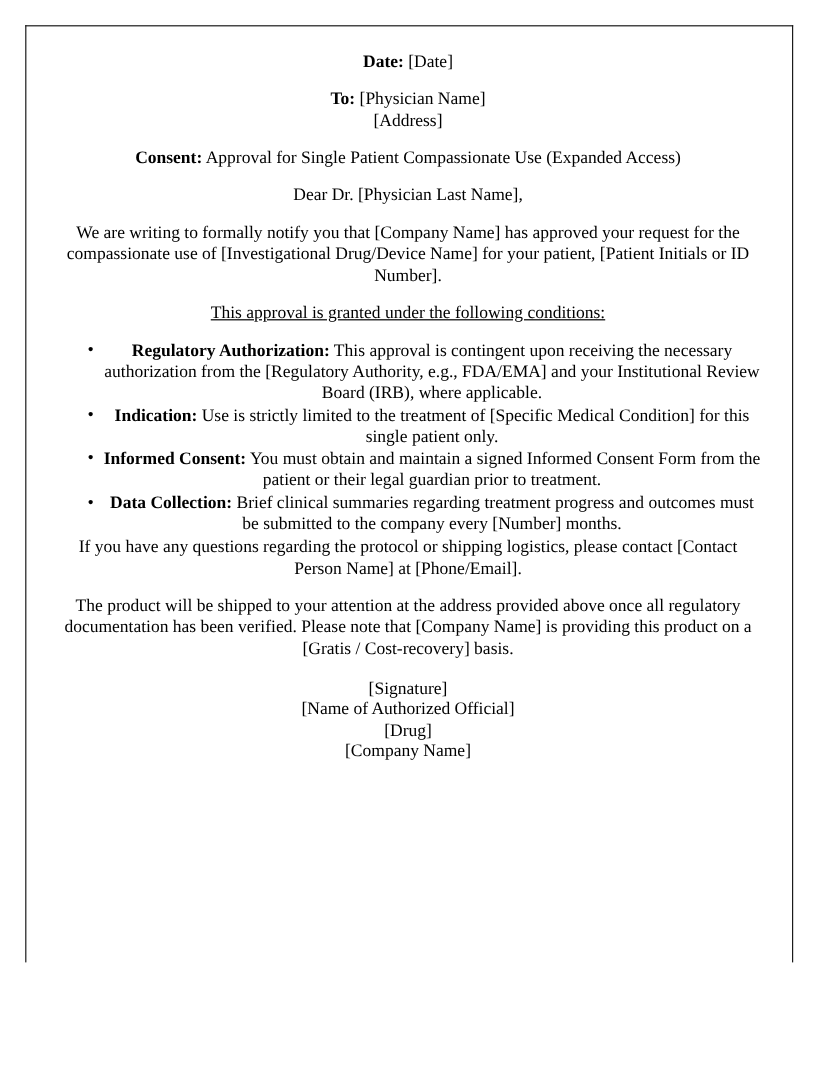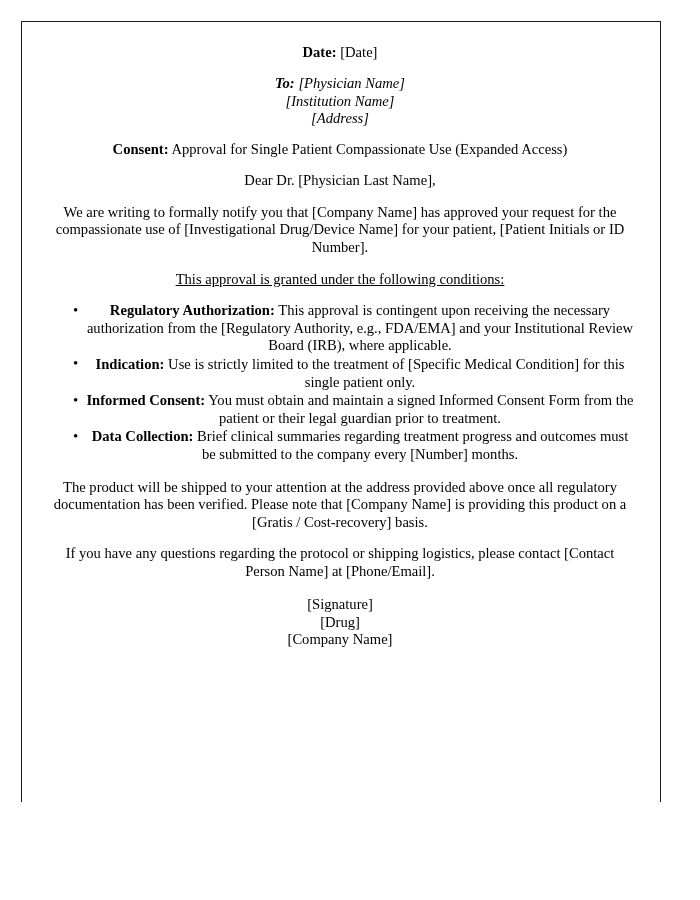--- a/index.html
+++ b/index.html
@@ -37,38 +37,38 @@
     top: 44px;
     width: 588px;
     font-size: 14.6px;
     line-height: 17.3px;
     text-align: center;
   }
 
   .block {
     margin: 0 0 14px 0;
   }
-  .block.tight-lines { line-height: 17.3px; font-style: italic; }
+  .block.tight-lines { line-height: 17.3px; }
 
   .lbl {
     font-weight: bold;
   }
 
   p.para {
     margin: 0 0 14px 0;
     line-height: 17.6px;
   }
 
   .conditions-lead {
     margin: 0 0 11px 0;
     text-decoration: underline;
   }
 
   ul.conditions {
-    margin: 0 0 15px 0;
+    margin: 0 0 2px 0;
     padding: 0 0 0 40px;
     list-style: none;
   }
   ul.conditions > li {
     position: relative;
     margin: 0 0 1px 0;
     line-height: 17.6px;
     padding-left: 0;
   }
   ul.conditions > li::before {
@@ -96,21 +96,20 @@
   <div class="block">
     <span class="lbl">Date:</span>
     <span>[Date]</span>
   </div>
 
   <div class="block tight-lines">
     <div>
       <span class="lbl">To:</span>
       <span>[Physician Name]</span>
     </div>
-    <div>[Institution Name]</div>
     <div>[Address]</div>
   </div>
 
   <div class="block">
     <span class="lbl">Consent:</span>
     <span>Approval for Single Patient Compassionate Use (Expanded Access)</span>
   </div>
 
   <div class="block">Dear Dr. [Physician Last Name],</div>
 
@@ -126,24 +125,25 @@
       <span class="lbl">Indication:</span><span> Use is strictly limited to the treatment of [Specific Medical Condition] for this single patient only.</span>
     </li>
     <li>
       <span class="lbl">Informed Consent:</span><span> You must obtain and maintain a signed Informed Consent Form from the patient or their legal guardian prior to treatment.</span>
     </li>
     <li>
       <span class="lbl">Data Collection:</span><span> Brief clinical summaries regarding treatment progress and outcomes must be submitted to the company every [Number] months.</span>
     </li>
   </ul>
 
+  <p class="para">If you have any questions regarding the protocol or shipping logistics, please contact [Contact Person Name] at [Phone/Email].</p>
+
   <p class="para">The product will be shipped to your attention at the address provided above once all regulatory documentation has been verified. Please note that [Company Name] is providing this product on a [Gratis / Cost-recovery] basis.</p>
-
-  <p class="para">If you have any questions regarding the protocol or shipping logistics, please contact [Contact Person Name] at [Phone/Email].</p>
 
 
   <div class="sig-block">
     <span class="sig-line">[Signature]</span>
+    <span class="sig-line">[Name of Authorized Official]</span>
     <span class="sig-line">[Drug]</span>
     <span class="sig-line">[Company Name]</span>
   </div>
 
 </div>
 
 </body></html>

